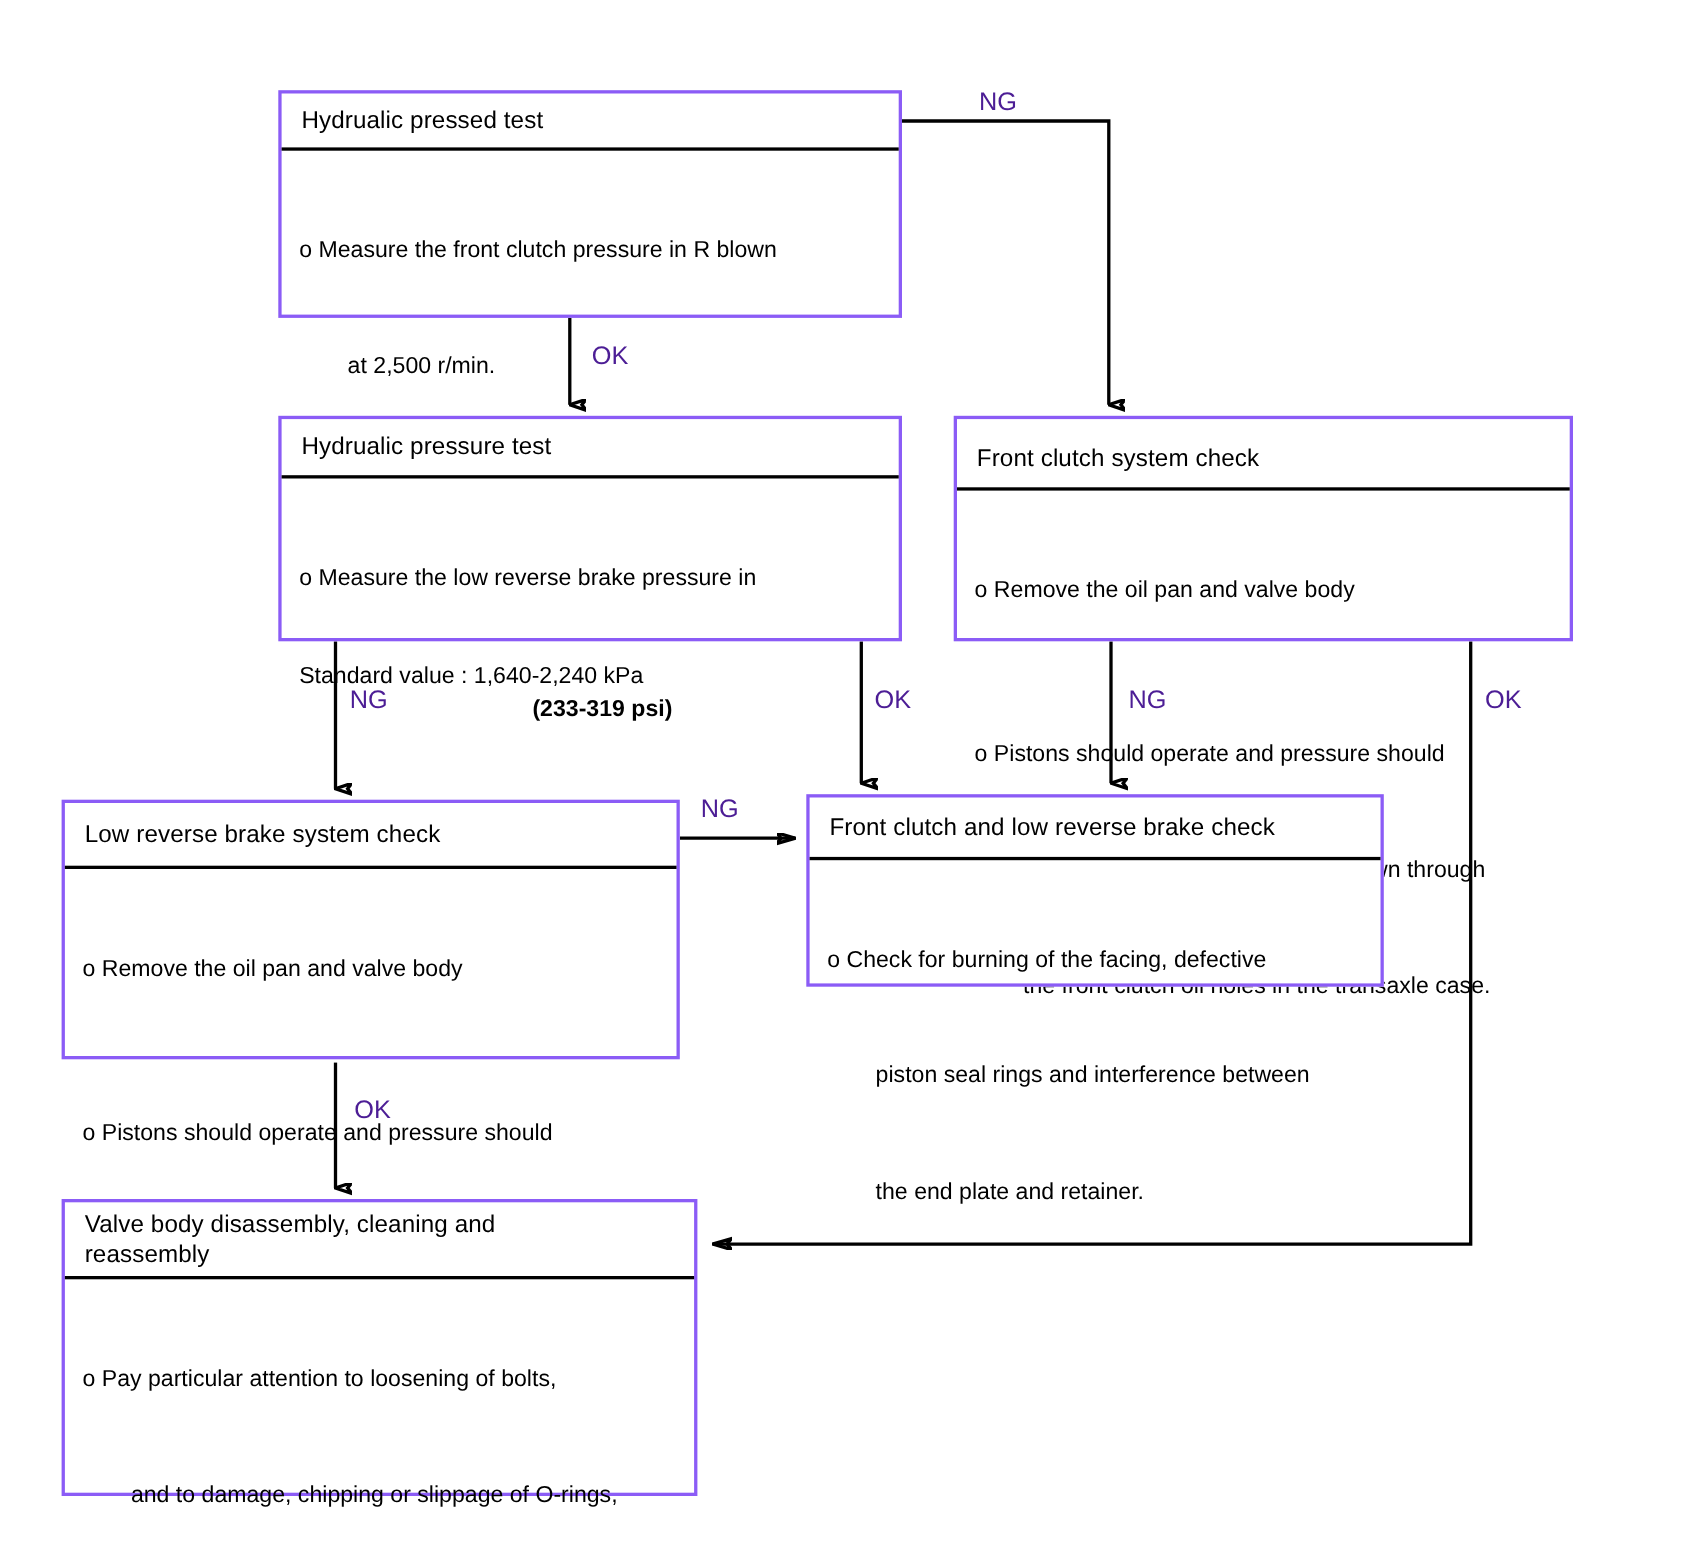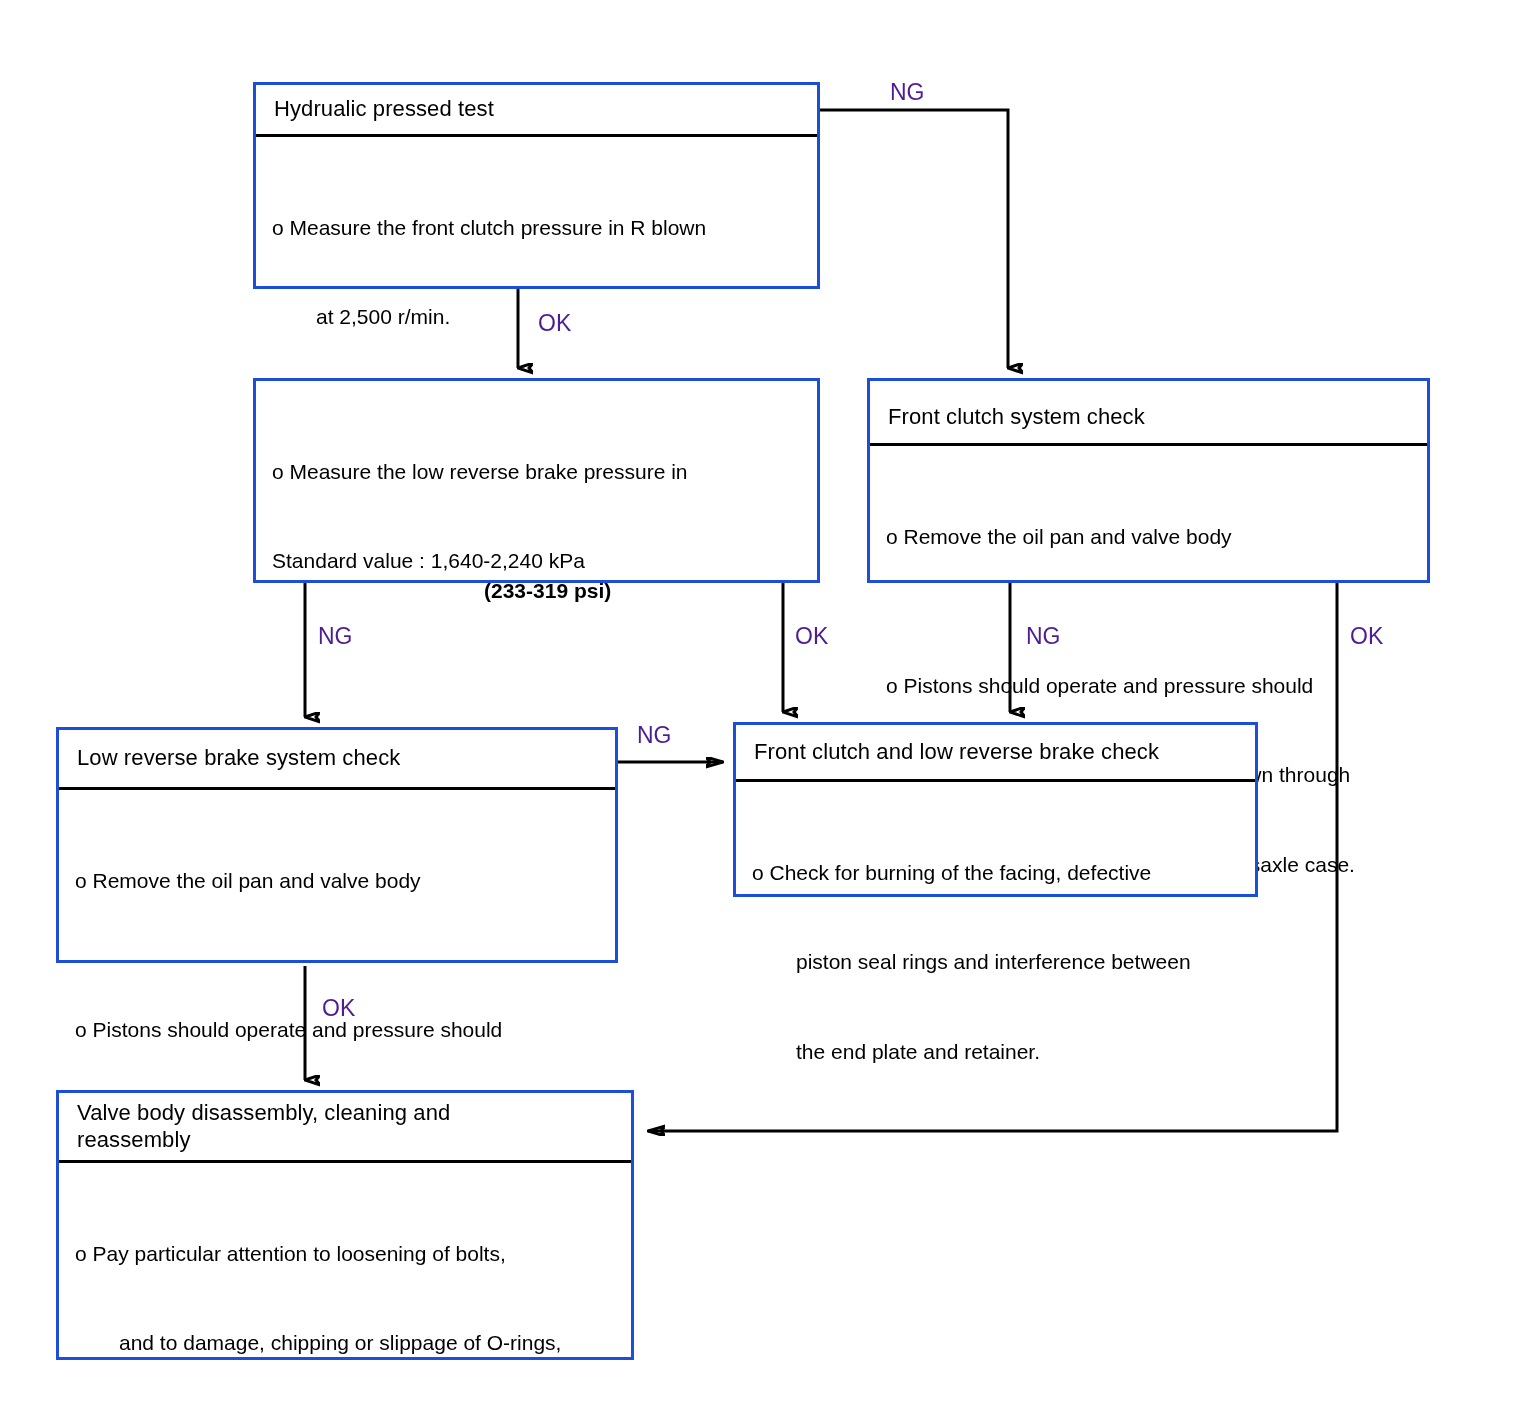--- a/index.html
+++ b/index.html
@@ -13,21 +13,21 @@
     width: 1536px;
     height: 1402px;
     background: #ffffff;
     font-family: "Liberation Sans", "DejaVu Sans", sans-serif;
     overflow: hidden;
   }
   
   .box {
     position: absolute;
     box-sizing: border-box;
-    border: 3px solid #1d4ed8;
+    border: 3px solid #8b5cf6;
     background: #ffffff;
   }
   .box-title {
     box-sizing: border-box;
     border-bottom: 3px solid #000000;
     display: flex;
     align-items: center;
     padding: 0 18px;
     font-size: 22px;
     font-weight: 400;
@@ -49,20 +49,21 @@
   .bullet {
     display: block;
     padding-left: 22px;
     text-indent: -22px;
     white-space: pre-wrap;
   }
   .bullet .hang {
     display: block;
     padding-left: 22px;
     text-indent: 0;
+    margin-top: 16px;
   }
   .std {
     font-weight: normal;
     display: block;
     white-space: pre-wrap;
   }
   .std-sub {
     font-weight: bold;
     display: block;
     padding-left: 212px;
@@ -133,20 +134,21 @@
       <span class="bullet">
         <span class="line-plain">o Measure the front clutch pressure in R blown</span>
         <span class="hang">at 2,500 r/min.</span>
       </span>
       <span class="std">Standard value : 1,640-2,240 kPa</span>
       <span class="std-sub">(233-319 psi)</span>
     </div>
   </div>
 
   <div class="box" style="left:253px; top:378px; width:567px; height:205px;">
+    <div class="box-title" style="height:54px;">Hydrualic pressure test</div>
     <div class="box-body">
       <span class="bullet">
         <span class="line-plain">o Measure the low reverse brake pressure in</span>
       </span>
       <span class="std">Standard value : 1,640-2,240 kPa</span>
       <span class="std-sub">(233-319 psi)</span>
     </div>
   </div>
 
   <div class="box" style="left:867px; top:378px; width:563px; height:205px;">

